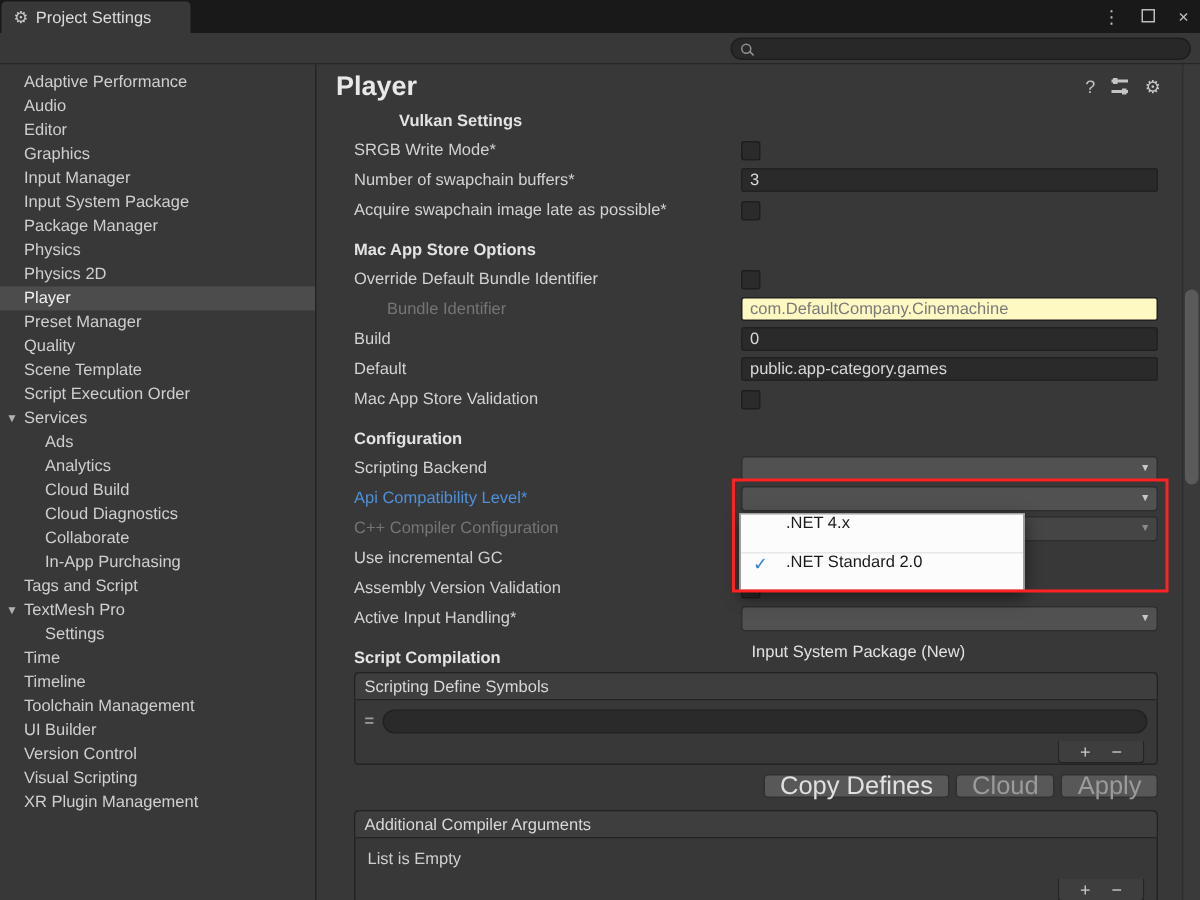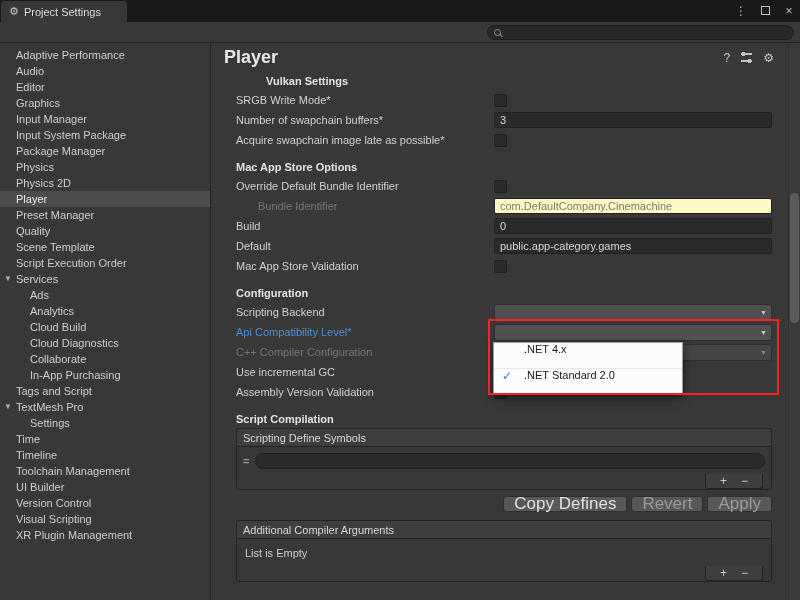--- a/index.html
+++ b/index.html
@@ -251,20 +251,29 @@
       <span class="ctl">
           <span class="cb"></span>
         </span>
     </div>
     <div class="row">
       <span class="lbl">Assembly Version Validation</span>
       <span class="ctl">
           <span class="cb checked"></span>
         </span>
     </div>
+    <div class="row">
+      <span class="lbl">Active Input Handling*</span>
+      <span class="ctl">
+        <span class="dropdown">
+          <span class="dd-text">Input System Package (New)</span>
+          <span class="dd-arrow">▼</span>
+        </span>
+      </span>
+    </div>
 
     <div class="sec-h">Script Compilation</div>
 
     <div class="listbox">
       <div class="listbox-h">Scripting Define Symbols</div>
       <div class="listbox-body">
         <div class="define-row">
           <span class="eq">=</span>
           <input class="pill-input" value="" style="">
         </div>
@@ -272,21 +281,21 @@
       <div class="listbox-foot">
         <div class="foot-tab">
           <span class="foot-btn">+</span>
           <span class="foot-btn">−</span>
         </div>
       </div>
     </div>
 
     <div class="btnrow">
       <span class="ubtn">Copy Defines</span>
-      <span class="ubtn dim">Revert</span>
+      <span class="ubtn dim">Cloud</span>
       <span class="ubtn dim">Apply</span>
     </div>
 
     <div class="listbox" style="margin-top:8px;">
       <div class="listbox-h">Additional Compiler Arguments</div>
       <div class="listbox-body">
         <div class="empty-row">List is Empty</div>
       </div>
       <div class="listbox-foot">
         <div class="foot-tab">

